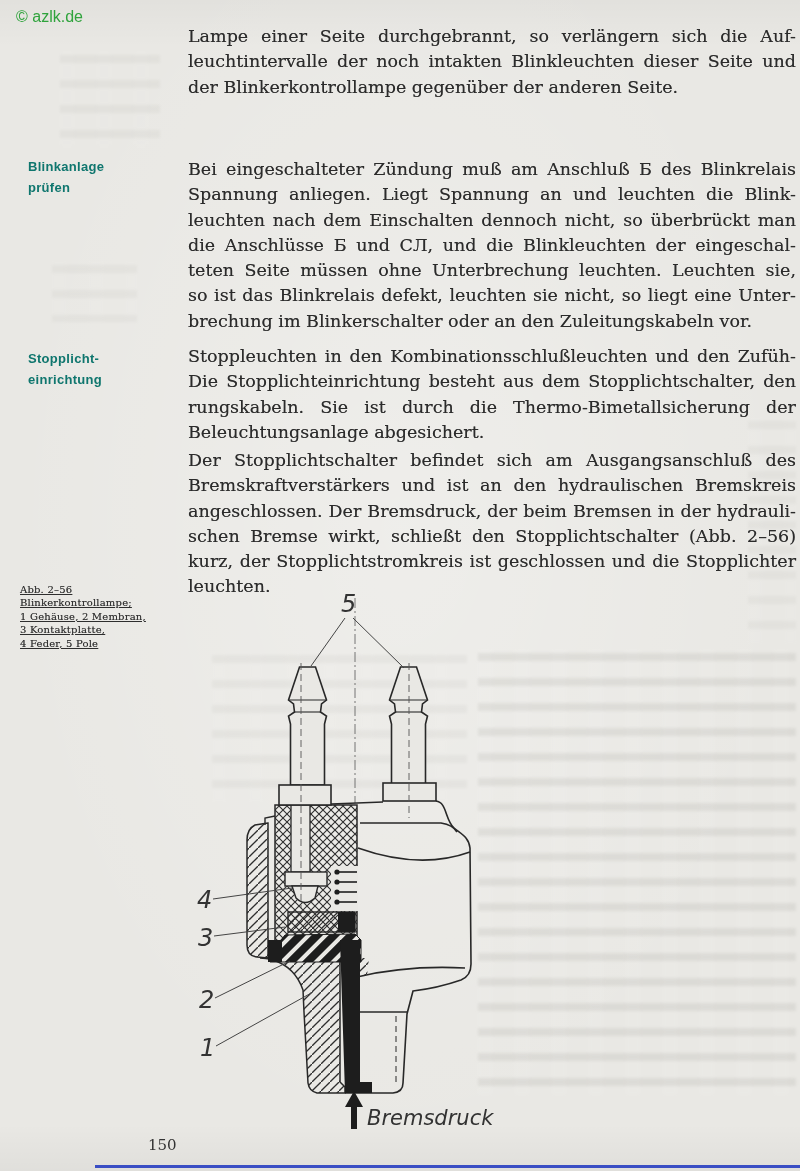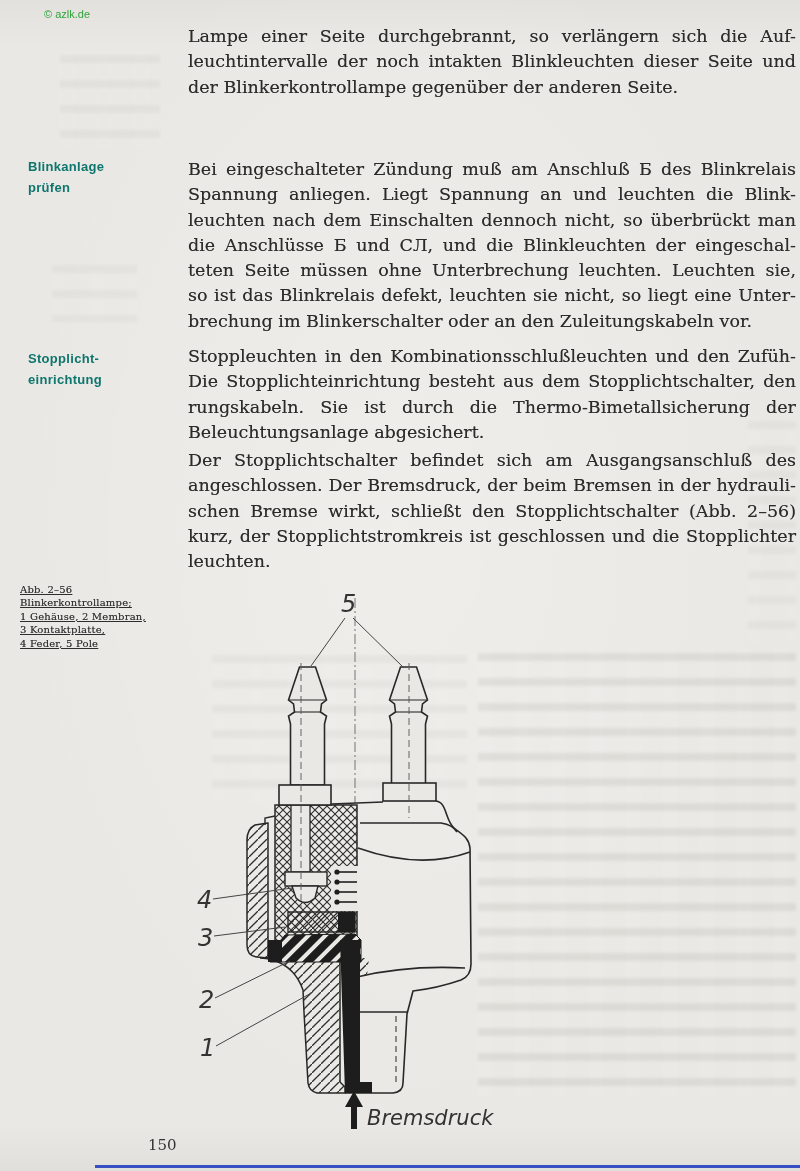--- a/index.html
+++ b/index.html
@@ -11,21 +11,21 @@
     font-family:"DejaVu Serif", serif;color:#2b2b2b;
   }
   .abs{position:absolute;}
   
   .bleed{
     position:absolute;z-index:1;filter:blur(1.6px);
     background:
       repeating-linear-gradient(180deg, rgba(255,255,255,0) 0 3px, rgba(110,108,100,0.20) 3px 11px, rgba(255,255,255,0) 11px 25px),
       repeating-linear-gradient(90deg, rgba(255,255,255,0.12) 0 14px, rgba(0,0,0,0) 14px 37px);
   }
-  .watermark{left:16px;top:8px;font-family:"Liberation Sans",sans-serif;font-size:11px;color:#2fa33c;z-index:4;margin-left:28px;}
+  .watermark{left:16px;top:8px;font-family:"Liberation Sans",sans-serif;font-size:16px;color:#2fa33c;z-index:4;}
   .margin-note{left:28px;width:150px;font-family:"Liberation Sans",sans-serif;font-weight:700;
     font-size:13px;line-height:21px;letter-spacing:.3px;color:#0f766e;z-index:3;}
   .para{left:188px;width:608px;font-size:17.5px;line-height:25.3px;z-index:3;
     text-shadow:0 0 .4px rgba(40,40,40,.55);}
   .para .ln{text-align:justify;text-align-last:justify;white-space:normal;}
   .para .ln.last{text-align-last:left;}
   .caption{left:20px;top:583px;width:172px;font-size:10px;line-height:13.4px;
     letter-spacing:.2px;color:#2e2e2e;z-index:3;text-shadow:0 0 .3px rgba(40,40,40,.5);text-decoration:underline;}
   .pagenum{left:148px;top:1136px;font-size:15px;color:#333;z-index:3;text-align:center;}
   .footer-line{position:absolute;left:95px;top:1165px;width:705px;height:3px;z-index:4;}
@@ -69,20 +69,21 @@
 
 <div class="abs para" style="top:344px;">
   <div class="ln">Stoppleuchten in den Kombinationsschlußleuchten und den Zufüh-</div>
   <div class="ln">Die Stopplichteinrichtung besteht aus dem Stopplichtschalter, den</div>
   <div class="ln">rungskabeln. Sie ist durch die Thermo-Bimetallsicherung der</div>
   <div class="ln last">Beleuchtungsanlage abgesichert.</div>
 </div>
 
 <div class="abs para" style="top:448px;">
   <div class="ln">Der Stopplichtschalter befindet sich am Ausgangsanschluß des</div>
+  <div class="ln">Bremskraftverstärkers und ist an den hydraulischen Bremskreis</div>
   <div class="ln">angeschlossen. Der Bremsdruck, der beim Bremsen in der hydrauli-</div>
   <div class="ln">schen Bremse wirkt, schließt den Stopplichtschalter (Abb. 2–56)</div>
   <div class="ln">kurz, der Stopplichtstromkreis ist geschlossen und die Stopplichter</div>
   <div class="ln last">leuchten.</div>
 </div>
 
 <div class="abs caption">
   <div>Abb. 2–56</div>
   <div>Blinkerkontrollampe;</div>
   <div>1 Gehäuse, 2 Membran,</div>

